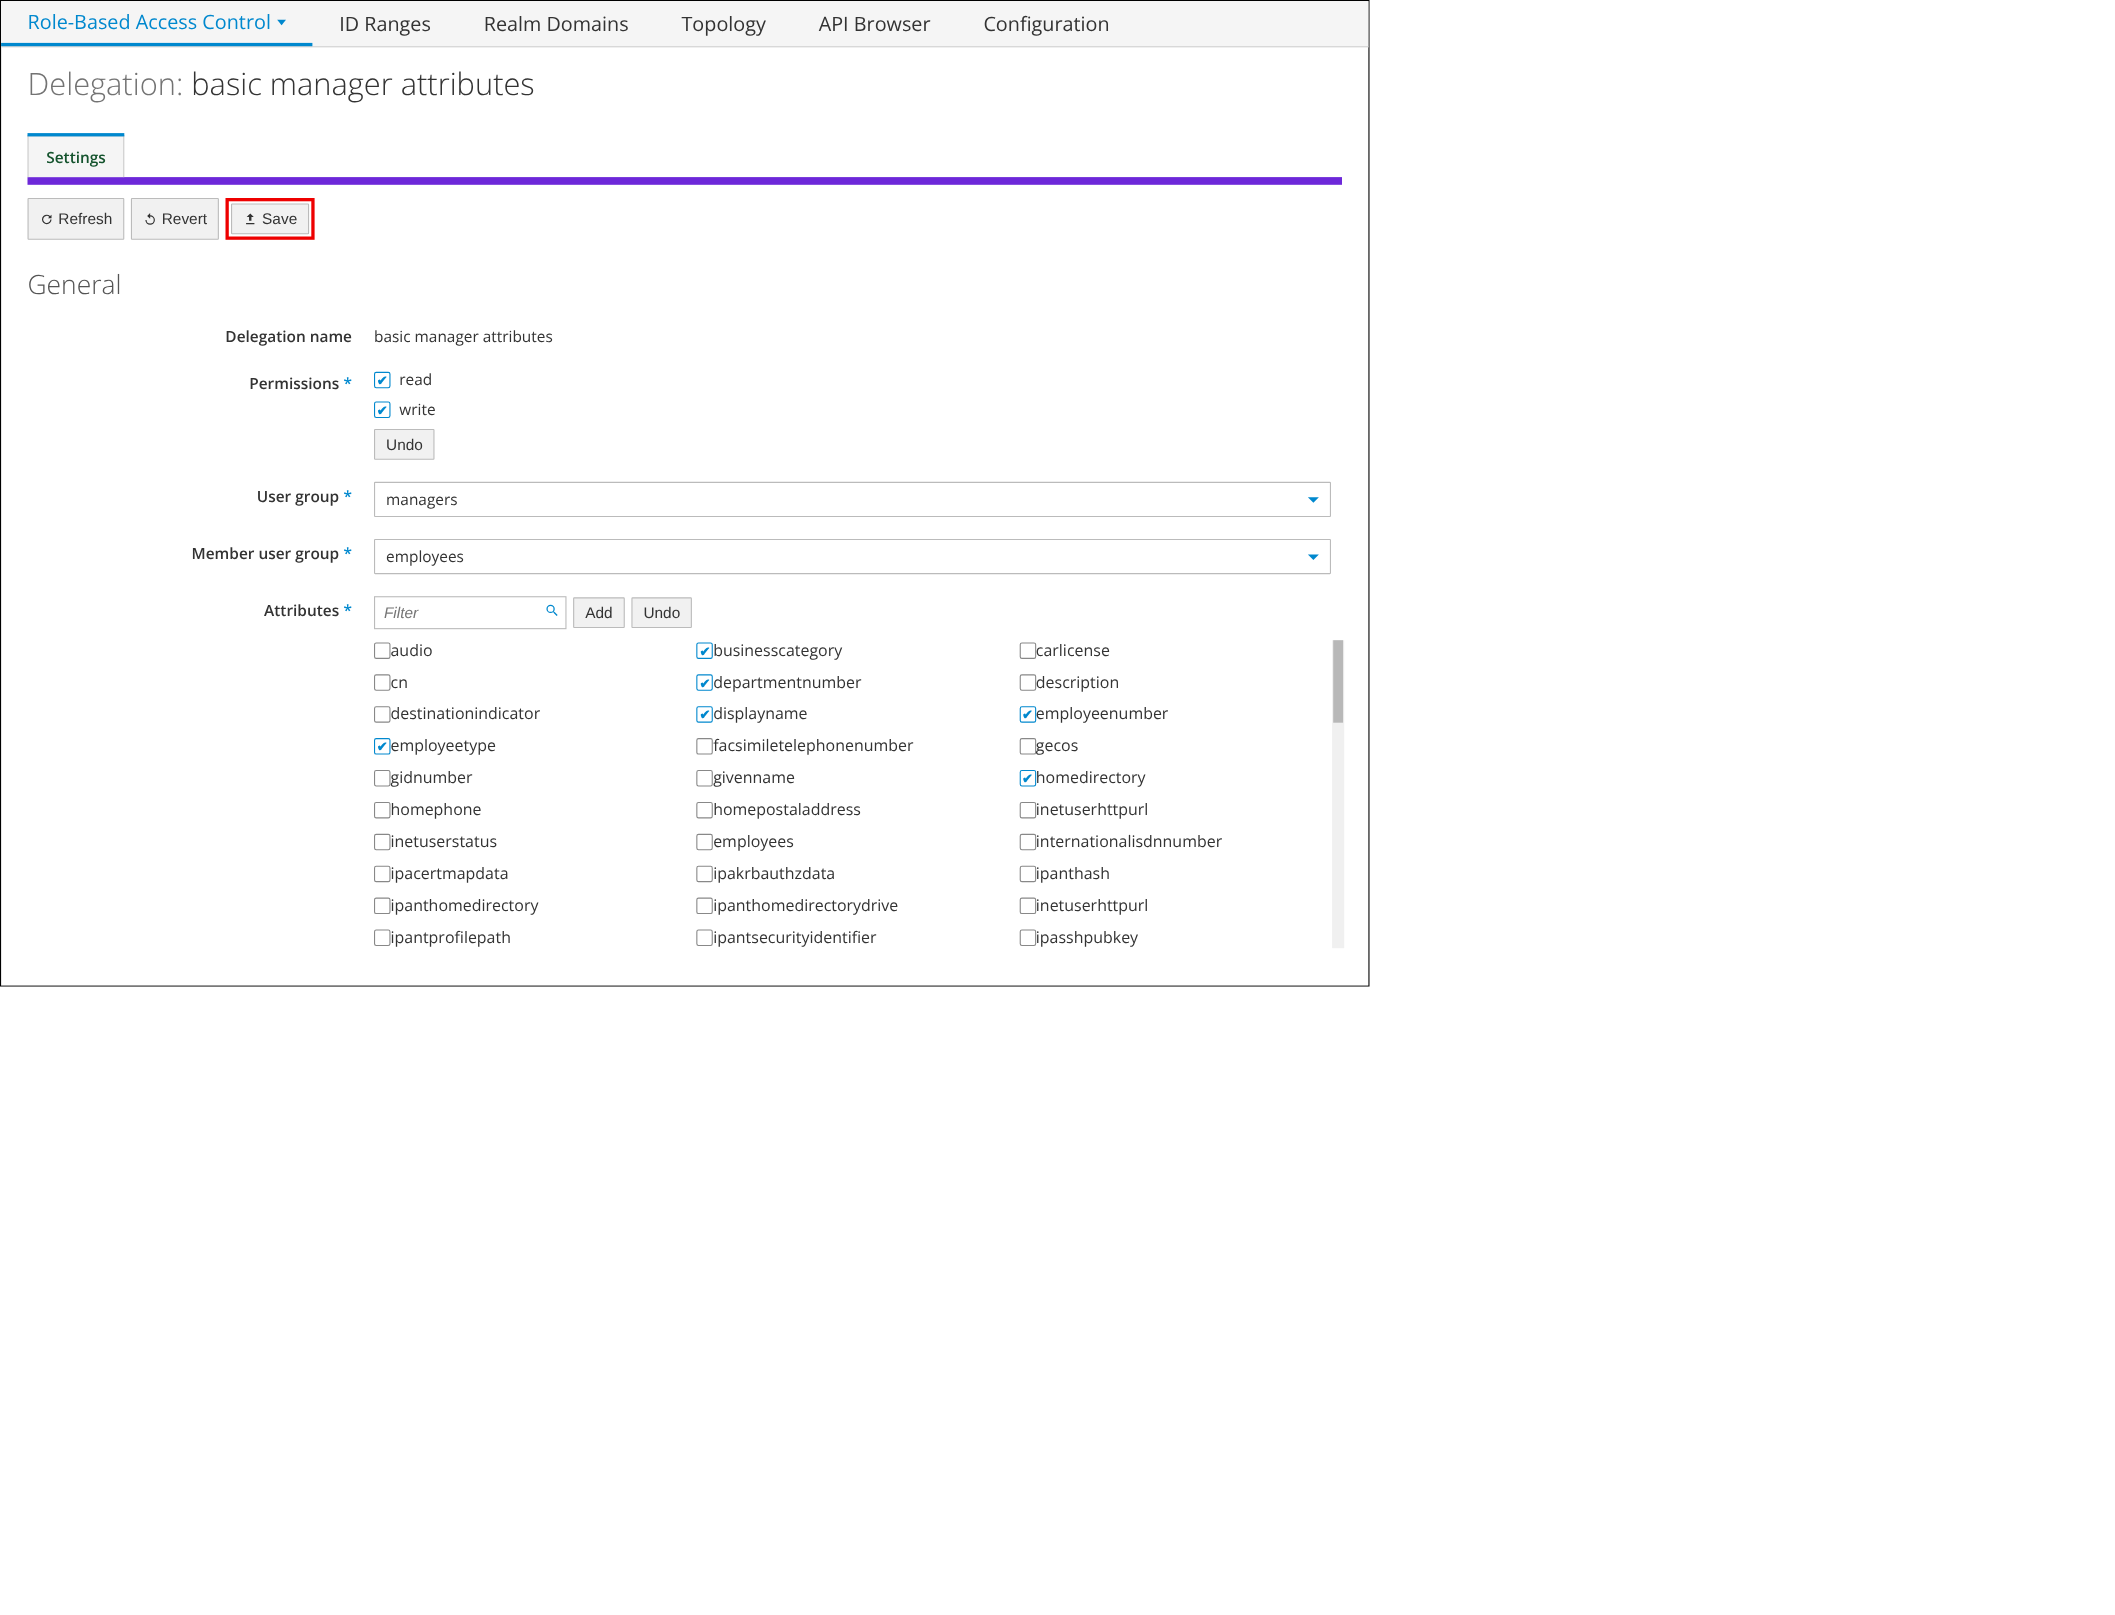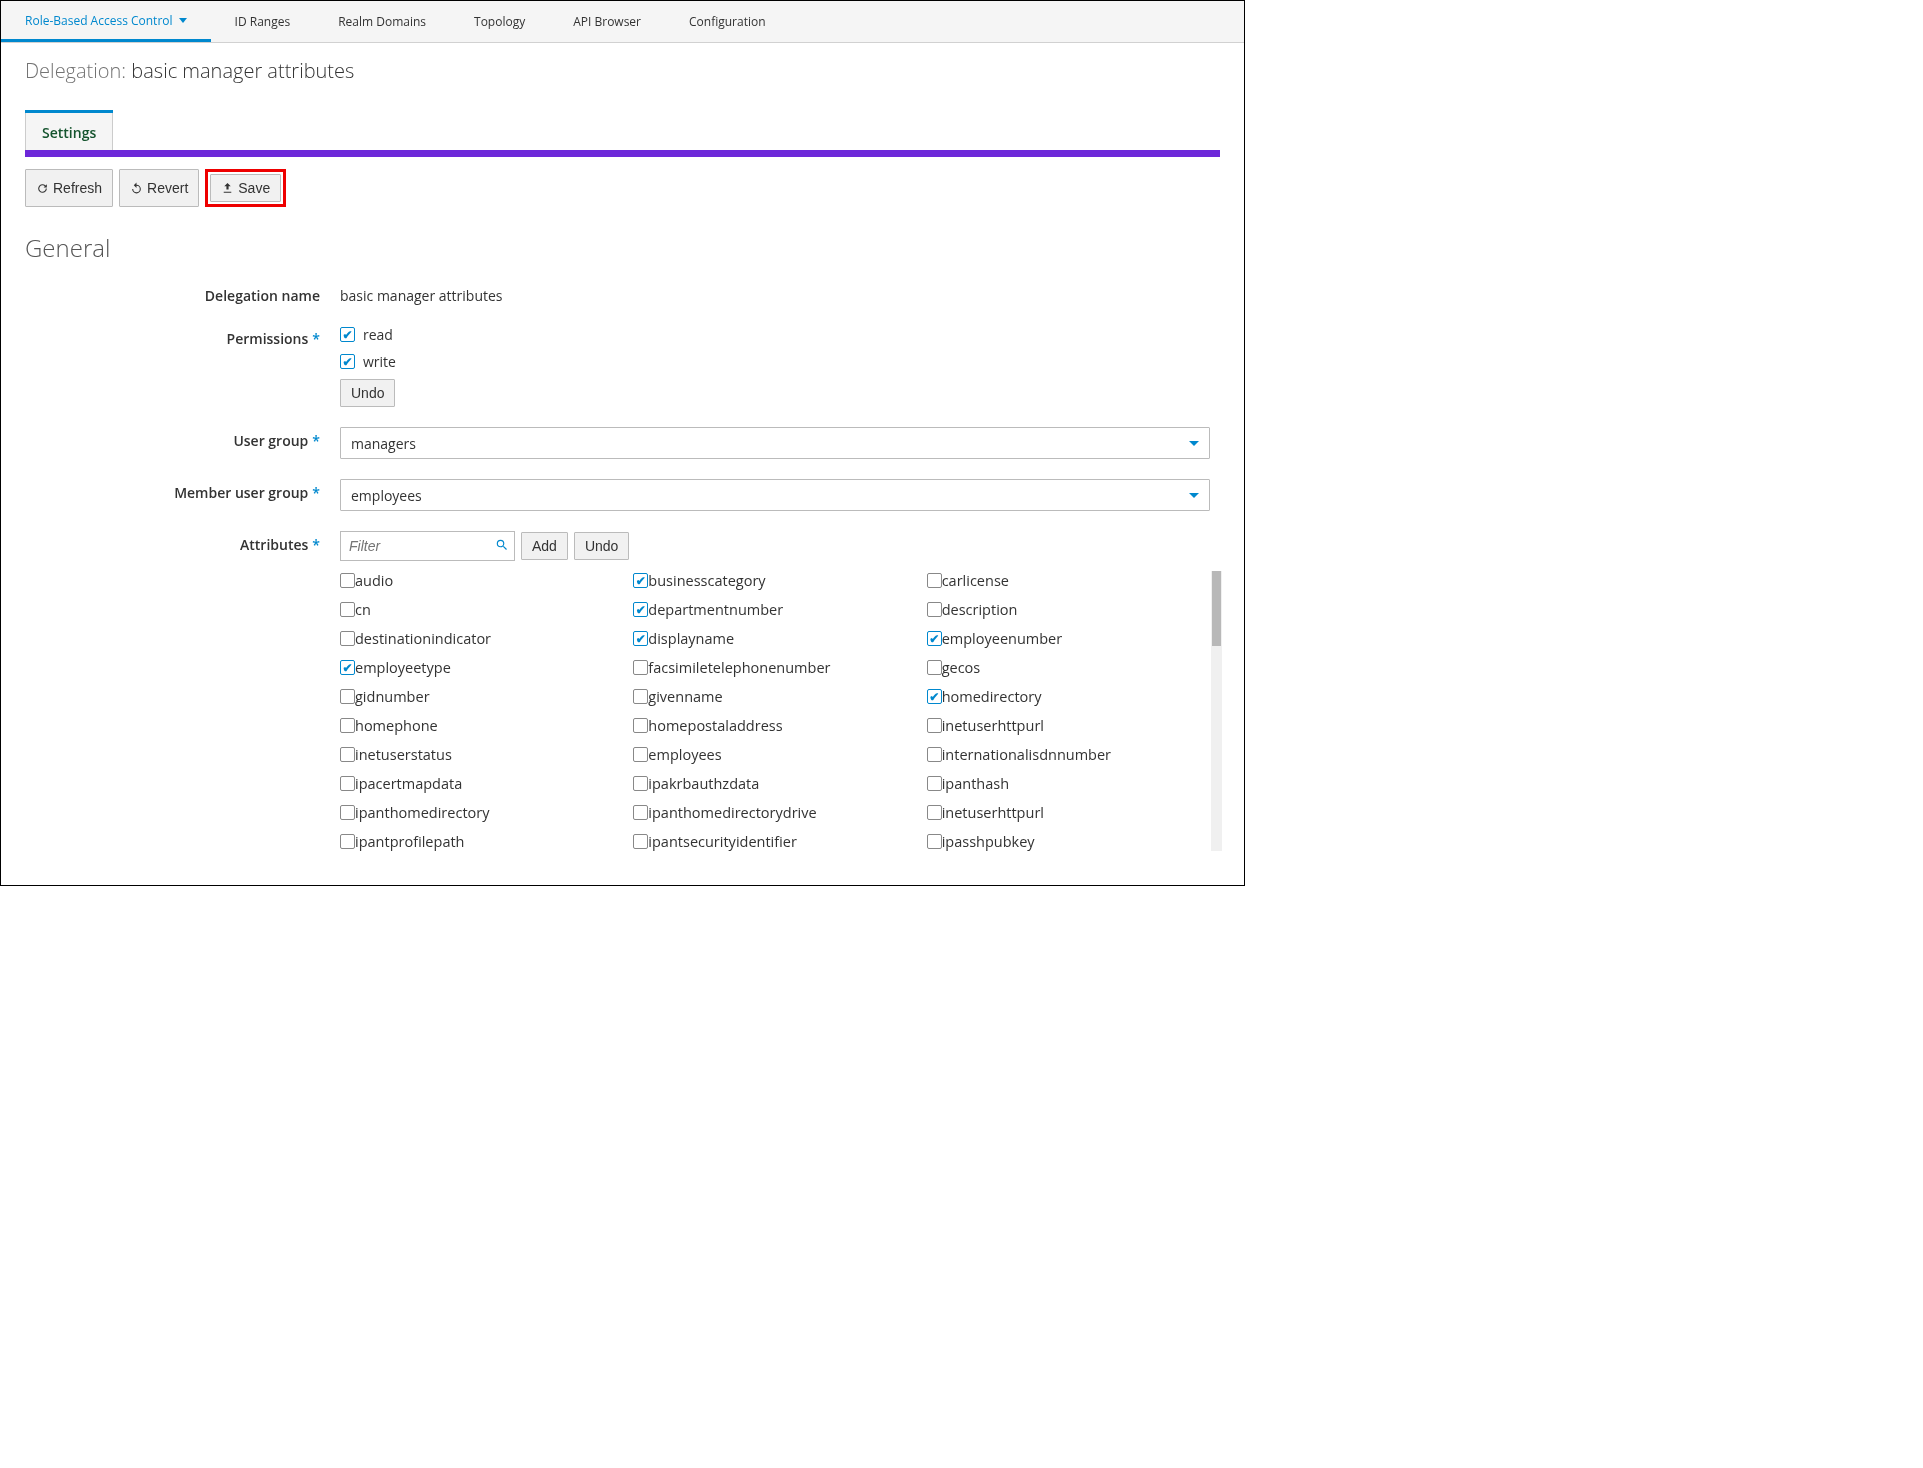--- a/index.html
+++ b/index.html
@@ -20,21 +20,21 @@
     .topnav {
       background: #f5f5f5;
       border-bottom: 1px solid #d1d1d1;
       display: flex;
       align-items: stretch;
       height: 42px;
     }
     .topnav-item {
       padding: 10px 24px;
       color: #333;
-      font-size: 12px;
+      font-size: 18px;
       cursor: pointer;
       display: flex;
       align-items: center;
     }
     .topnav-item.active {
       color: #0088ce;
       border-bottom: 3px solid #0088ce;
       font-weight: 400;
     }
     .chevron-down {
@@ -56,21 +56,21 @@
     }
     .breadcrumb a {
       color: #0088ce;
       text-decoration: none;
     }
     .breadcrumb-sep {
       color: #aaa;
       margin: 0 6px;
     }
     .page-title {
-      font-size: 20px;
+      font-size: 28px;
       font-weight: 300;
       color: #737373;
       margin-bottom: 28px;
     }
     .page-title .highlight {
       color: #333;
     }
     .tabs {
       display: flex;
       border-bottom: 0;

